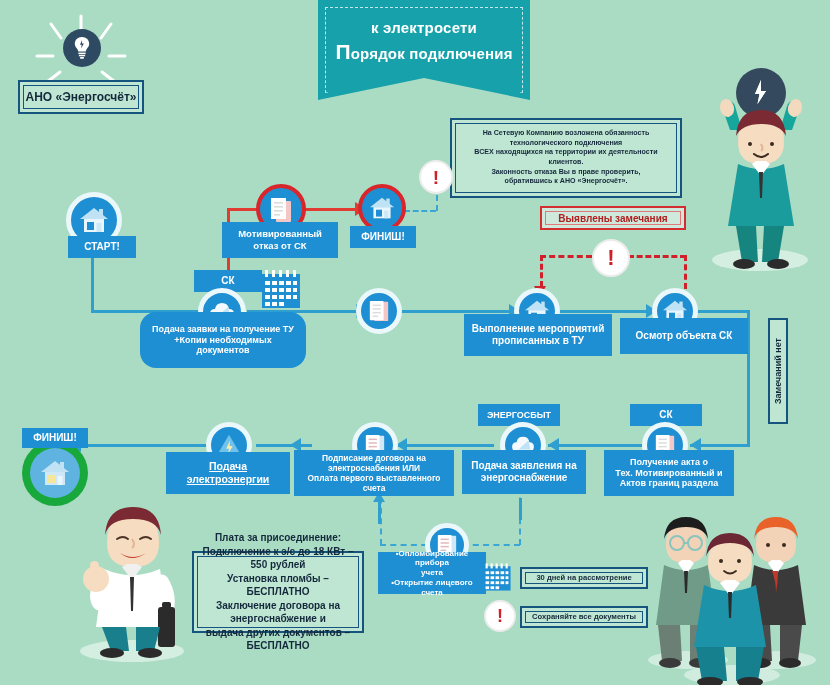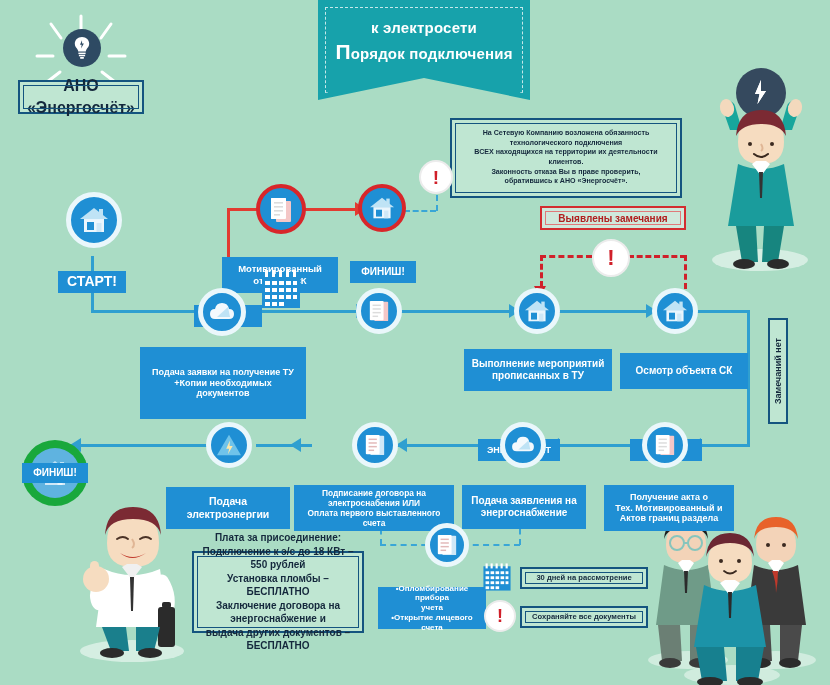--- a/index.html
+++ b/index.html
@@ -10,21 +10,21 @@
     overflow:hidden;
   }
   #stage{position:relative;width:830px;height:685px;background:#aadcc4;overflow:hidden;}
 
   
   .abs{position:absolute;}
   .blue-box{
     position:absolute;background:#1f8fd4;color:#fff;
     display:flex;align-items:center;justify-content:center;
     text-align:center;font-weight:bold;line-height:1.22;
-    box-sizing:border-box;padding:4px 6px;margin-top:35px;
+    box-sizing:border-box;padding:4px 6px;
   }
   .outline-box{
     position:absolute;background:#bfe6d2;border:2px solid #14547f;
     color:#14283c;display:flex;align-items:center;justify-content:center;
     text-align:center;box-sizing:border-box;line-height:1.35;font-weight:bold;
   }
   .outline-box .inner{
     position:absolute;inset:3px;border:1px solid #14547f;pointer-events:none;
   }
   .red-box{
@@ -69,21 +69,21 @@
     border:1px dashed rgba(255,255,255,.75);
     clip-path:polygon(0 0,100% 0,100% 100%,50% 78%,0 100%);}
   #banner .ttl{position:absolute;left:0;right:0;top:18px;text-align:center;
     color:#fff;font-size:15px;font-weight:bold;line-height:1.32;letter-spacing:.2px;}
   #banner .ttl .cap{font-size:21px;}
 
   
   #logo-rays{position:absolute;left:33px;top:14px;width:96px;height:72px;}
   #logo-bulb{position:absolute;left:63px;top:29px;width:38px;height:38px;border-radius:50%;
     background:#2e4a63;display:flex;align-items:center;justify-content:center;}
-  #logo-box{left:18px;top:80px;width:126px;height:34px;font-size:16px;text-align:center;}
+  #logo-box{left:18px;top:80px;width:126px;height:34px;font-size:12px;text-align:center;}
 
   
   .char{position:absolute;}
 </style>
 </head>
 <body>
 
 <div id="stage">
 
   <div id="banner">
@@ -292,21 +292,21 @@
 
   <div class="node" style="left:66px;top:192px;width:56px;height:56px;">
     <svg width="30" height="28" viewBox="0 0 30 28">
       <rect x="20" y="3" width="4" height="7" fill="#bfe3f5"></rect>
       <path d="M15 2 L29 13 H1 z" fill="#bfe3f5"></path>
       <rect x="5" y="13" width="20" height="13" fill="#eaf6fd"></rect>
       <rect x="8" y="16" width="7" height="8" fill="#1f8fd4"></rect>
       <rect x="17.5" y="17" width="5" height="9" fill="#cfe8f7"></rect>
     </svg>
   </div>
-  <div class="blue-box" style="left:58px;top:236px;width:68px;height:22px;font-size:14px;">
+  <div class="blue-box" style="left:68px;top:236px;width:68px;height:22px;font-size:10px;">
     <span>СТАРТ!</span>
   </div>
 
   <div class="node red-ring" style="left:256px;top:184px;width:50px;height:50px;border-width:4px;">
     <svg width="24" height="26" viewBox="0 0 24 26">
       <rect x="2" y="2" width="15" height="21" rx="1" fill="#ffffff"></rect>
       <rect x="7" y="5" width="15" height="21" rx="1" fill="#f4c7c7"></rect>
       <rect x="2" y="2" width="15" height="21" rx="1" fill="#ffffff"></rect>
       <g fill="#dcdcdc">
           <rect x="5" y="6" width="9" height="1.6"></rect>
@@ -370,21 +370,21 @@
         <rect x="19" y="34" width="5" height="4"></rect>
     </g>
   </svg>
 
   <div class="node" style="left:198px;top:288px;width:48px;height:48px;">
     <svg width="26" height="22" viewBox="0 0 26 22">
       <path d="M6 18 q-5 0-5-5 q0-5 5-5 q1-6 7-6 q6 0 7 6 q5 0 5 5 q0 5-5 5z" fill="#ffffff" opacity=".95"></path>
       <path d="M8 16 L19 6 L21 16z" fill="#bfe3f5"></path>
     </svg>
   </div>
-  <div class="blue-box" style="left:140px;top:312px;width:166px;height:72px;font-size:9px;">
+  <div class="blue-box" style="left:140px;top:312px;width:166px;height:56px;font-size:9px;border-radius:16px;">
     <div>
       <div>Подача заявки на получение ТУ</div>
       <div>+Копии необходимых</div>
       <div>документов</div>
     </div>
   </div>
 
   <div class="node" style="left:356px;top:288px;width:46px;height:46px;">
     <svg width="22" height="24" viewBox="0 0 24 26">
       <rect x="7" y="3" width="15" height="21" rx="1" fill="#f4c7c7"></rect>
@@ -485,21 +485,21 @@
       <div>Оплата первого выставленного счета</div>
     </div>
   </div>
 
   <div class="node" style="left:206px;top:422px;width:46px;height:46px;">
     <svg width="26" height="24" viewBox="0 0 28 26">
       <path d="M14 2 L27 24 H1 z" fill="#6fc3ea"></path>
       <path d="M15 8 l-4 9h3.2l-1.4 6 5.2-9h-3.4z" fill="#ffe9a8"></path>
     </svg>
   </div>
-  <div class="blue-box" style="left:166px;top:452px;width:124px;height:42px;font-size:10.5px;">
+  <div class="blue-box" style="left:166px;top:452px;width:124px;height:42px;font-size:10.5px;text-decoration:underline;">
     <div>
       <div>Подача</div>
       <div>электроэнергии</div>
     </div>
   </div>
 
   <div class="abs" style="left:22px;top:440px;width:66px;height:66px;border-radius:50%;background:#19a83c;display:flex;align-items:center;justify-content:center;">
     <div style="width:50px;height:50px;border-radius:50%;background:#5fb3e0;display:flex;align-items:center;justify-content:center;">
       <svg width="30" height="28" viewBox="0 0 30 28">
         <rect x="20" y="3" width="4" height="7" fill="#bfe3f5"></rect>

